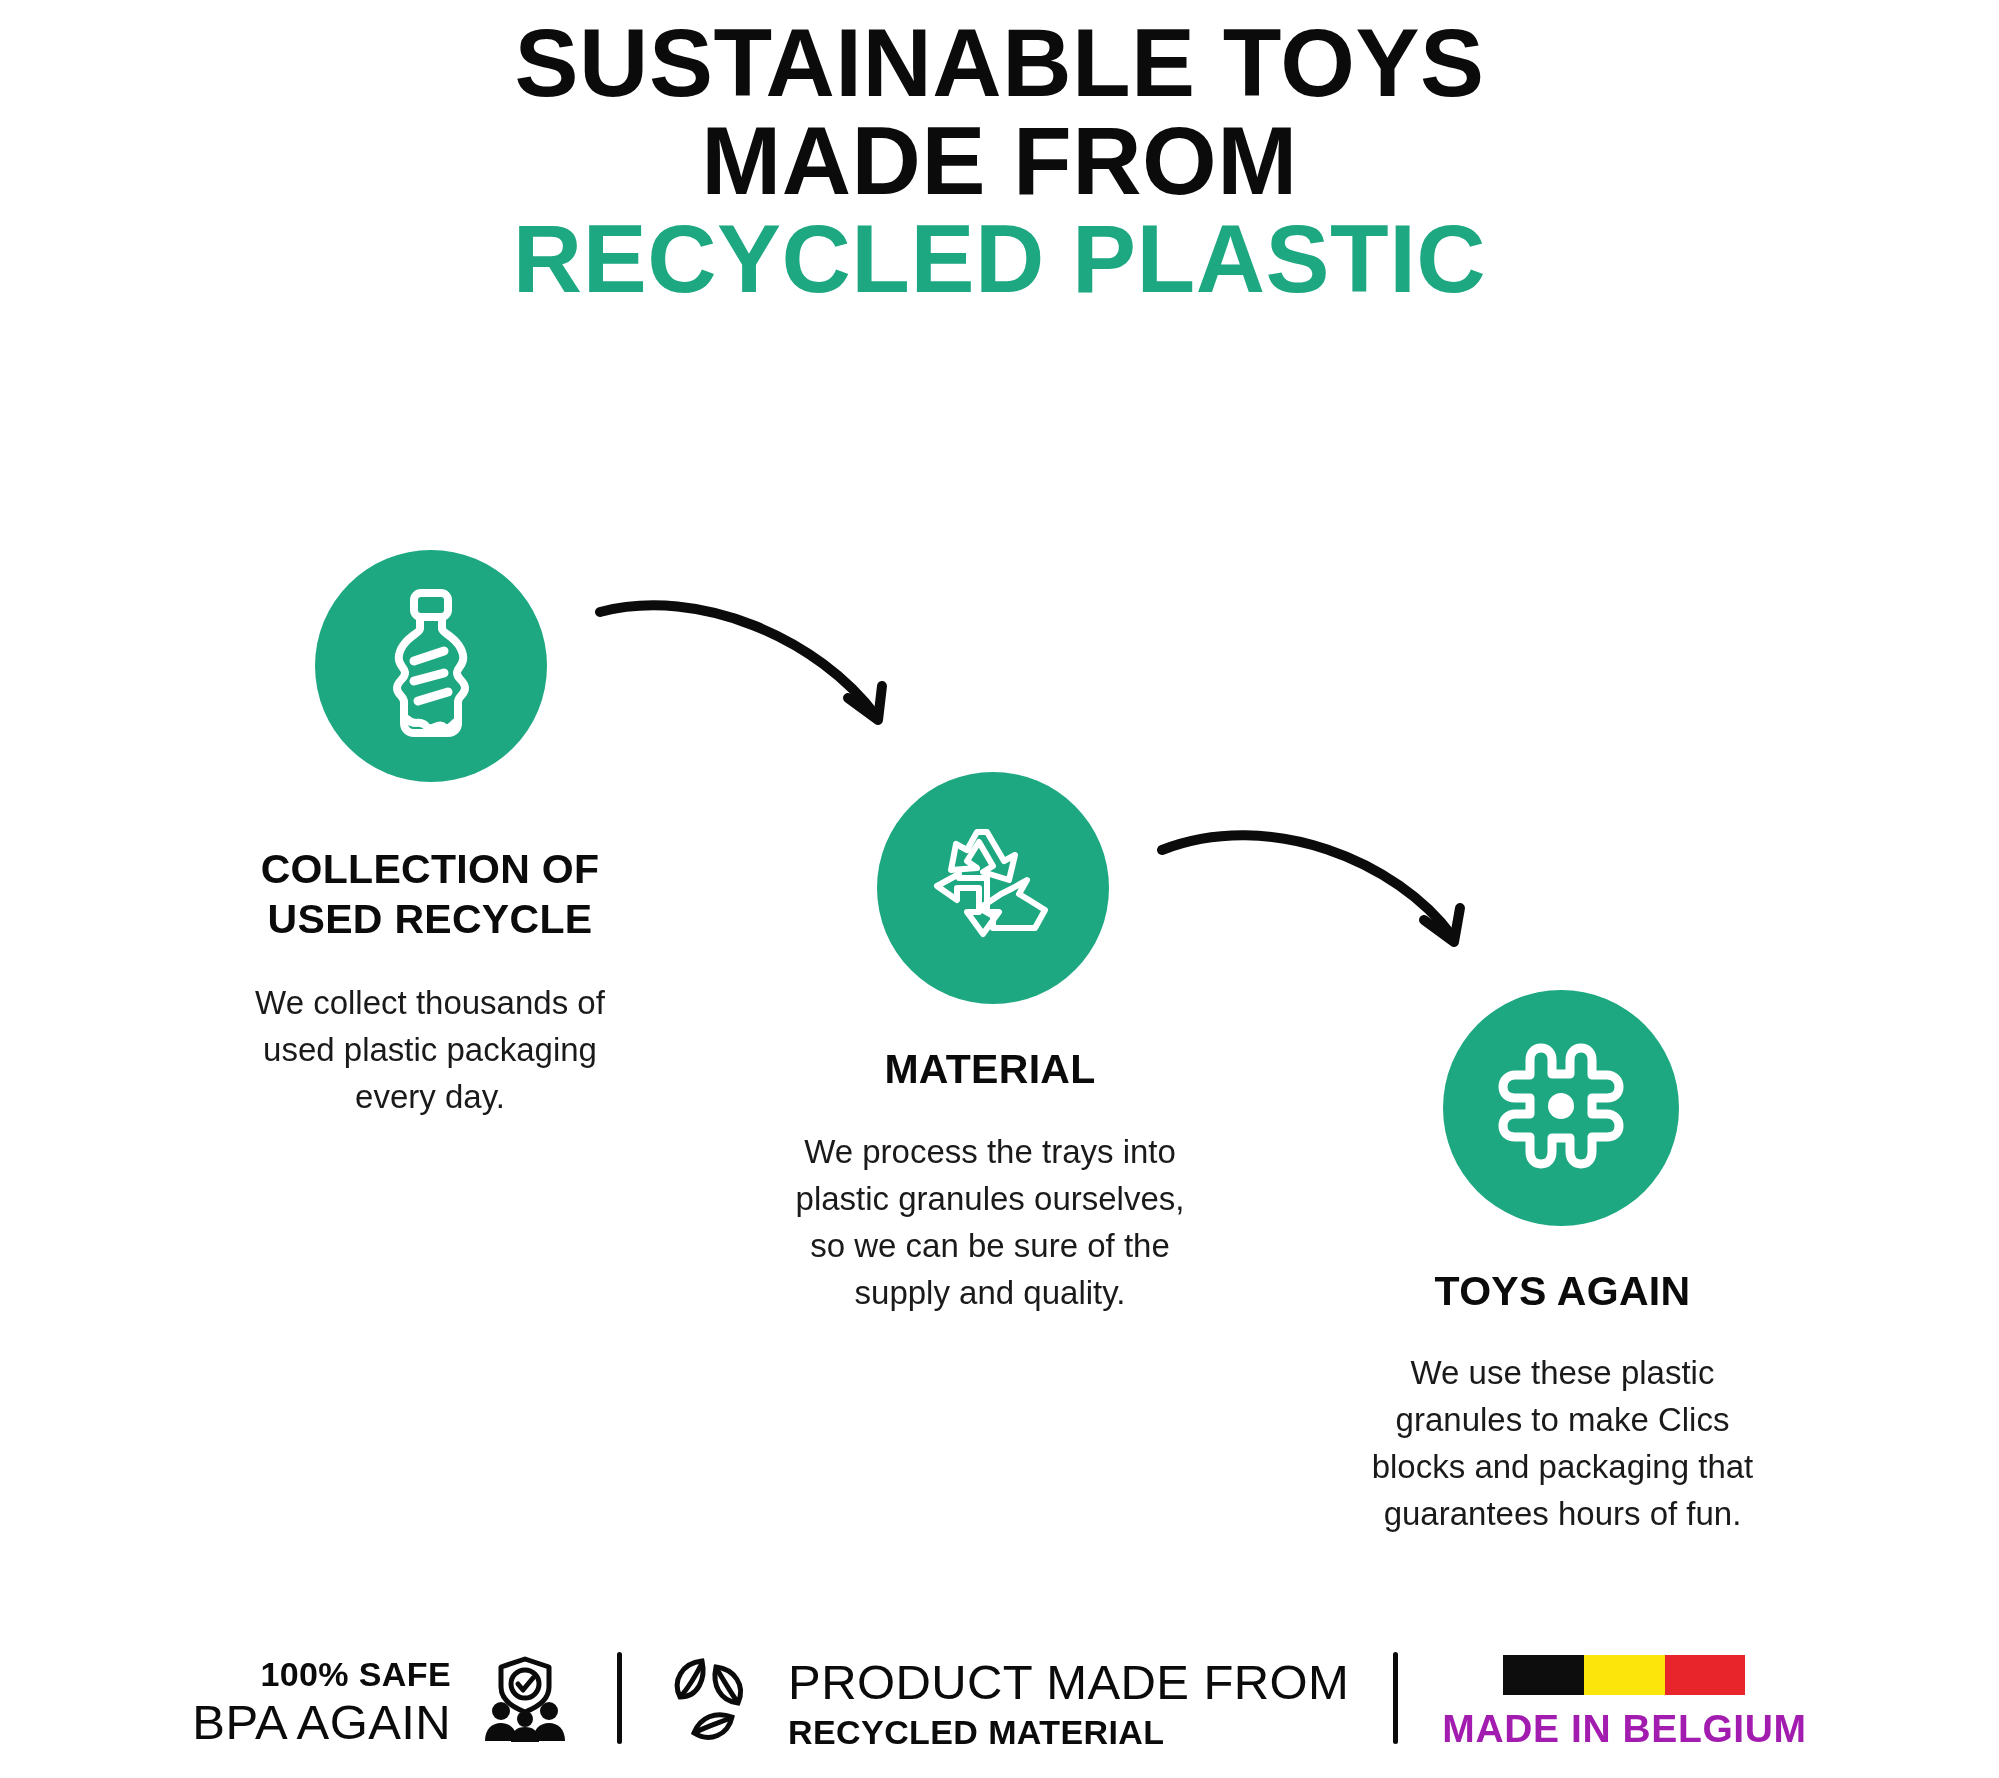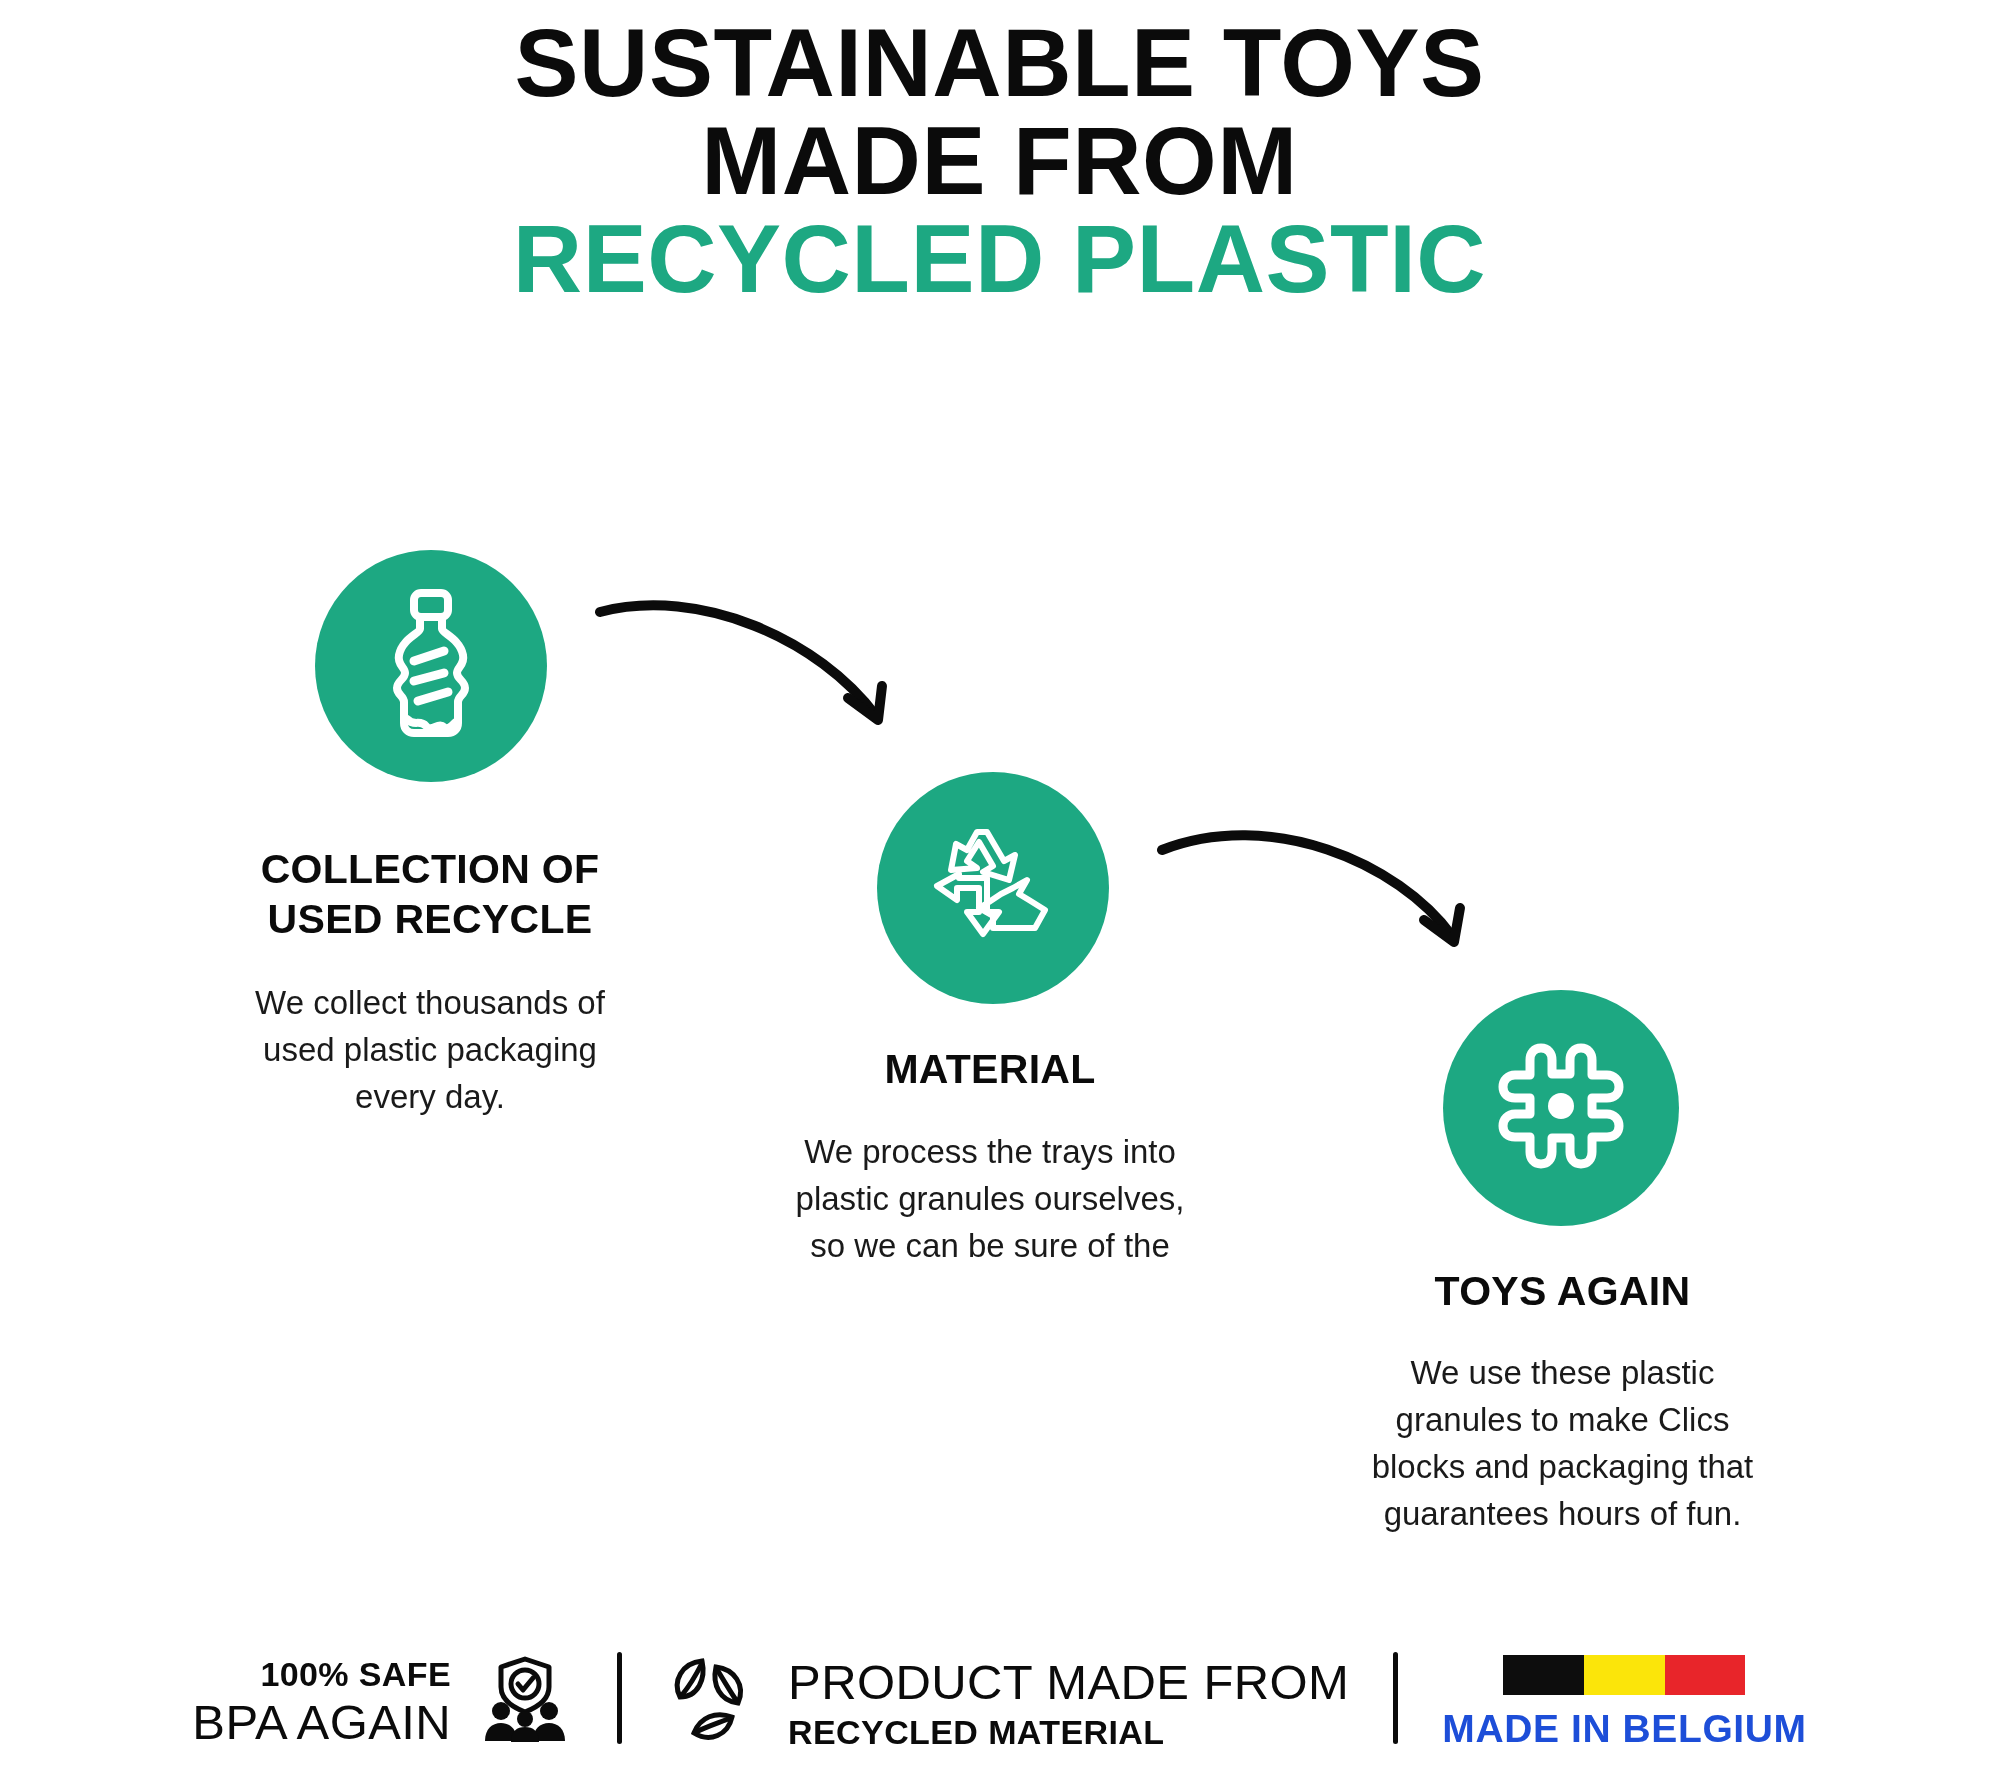--- a/index.html
+++ b/index.html
@@ -133,21 +133,21 @@
     height: 40px;
     margin: 0 auto 12px auto;
   }
   .flag span { flex: 1 1 33.333%; display: block; }
   .belgium-wrap { text-align: center; }
   .belgium-label {
     font-family: "Liberation Sans", sans-serif;
     font-weight: 700;
     font-size: 39px;
     letter-spacing: 0.6px;
-    color: #1d4ed8;
+    color: #a21caf;
     white-space: nowrap;
   }
   .icon-gap-l { margin-left: 26px; }
   .icon-gap-r { margin-right: 26px; }
 </style>
 </head>
 <body>
 
 <div class="page">
 
@@ -208,20 +208,21 @@
         </svg>
       </span>
     </div>
     <div class="step-heading">
       <div>MATERIAL</div>
     </div>
     <div class="step-body">
       <div>We process the trays into</div>
       <div>plastic granules ourselves,</div>
       <div>so we can be sure of the</div>
+      <div>supply and quality.</div>
     </div>
   </div>
 
   <div class="step" id="step-3">
     <div class="circle">
       <span>
         <svg width="128" height="128" viewBox="0 0 128 128" fill="none">
           <path d="M44 6 C51 6, 55 11, 55 18 L55 32 L73 32 L73 18 C73 11, 77 6, 84 6 C91 6, 95 11, 95 18 L95 33 L110 33 C117 33, 122 38, 122 45 C122 52, 117 56, 110 56 L95 56 L95 72 L110 72 C117 72, 122 77, 122 84 C122 91, 117 95, 110 95 L95 95 L95 110 C95 117, 91 122, 84 122 C77 122, 73 117, 73 110 L73 96 L55 96 L55 110 C55 117, 51 122, 44 122 C37 122, 33 117, 33 110 L33 95 L18 95 C11 95, 6 91, 6 84 C6 77, 11 72, 18 72 L33 72 L33 56 L18 56 C11 56, 6 52, 6 45 C6 38, 11 33, 18 33 L33 33 L33 18 C33 11, 37 6, 44 6 Z" stroke="#ffffff" stroke-width="9" stroke-linejoin="round" fill="none"></path>
           <circle cx="64" cy="64" r="13" fill="#ffffff"></circle>
         </svg>

